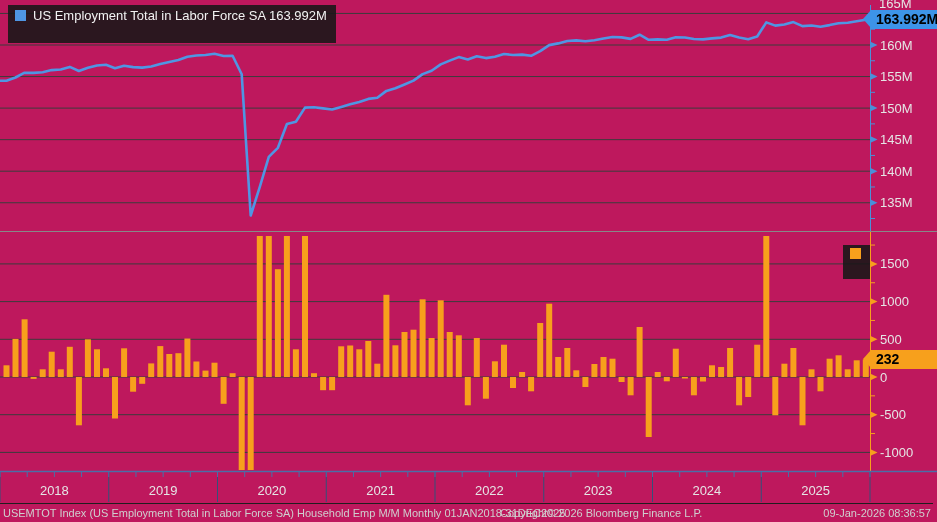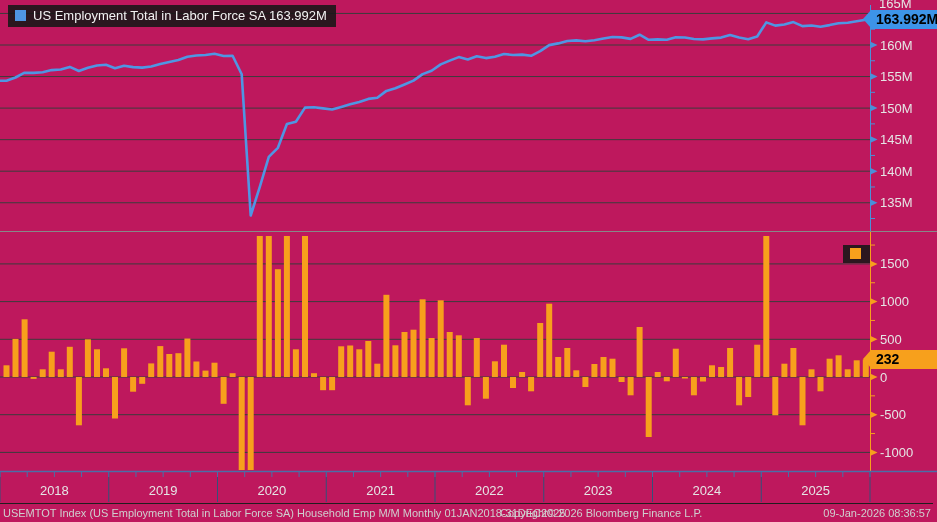--- a/index.html
+++ b/index.html
@@ -3,21 +3,21 @@
 <meta charset="utf-8">
 <style>
   html,body{margin:0;padding:0;background:#000;}
   .wrap{
     position:relative;width:937px;height:522px;background:#be185d;overflow:hidden;
     font-family:"Liberation Sans",sans-serif;-webkit-font-smoothing:antialiased;
   }
   #cv{position:absolute;left:0;top:0;}
   .legend{
     position:absolute;display:flex;align-items:center;gap:7px;
-    background:rgba(23,23,23,0.88);padding:3px 9px 4px 7px;
+    background:rgba(23,23,23,0.88);padding:3px 9px 20px 7px;
     color:#f2f2f2;font-size:13px;white-space:nowrap;
   }
   .legend-top{left:8px;top:5px;}
   .legend-bottom{right:67px;top:245px;}
   .swatch{width:11px;height:11px;display:inline-block;flex:0 0 auto;}
   .swatch-blue{background:#4f96e3;}
   .swatch-orange{background:#f7a01c;}
   .badge{
     position:absolute;left:871px;width:66px;height:19px;line-height:19px;
     color:#000;font-size:14px;font-weight:bold;padding-left:5px;box-sizing:border-box;

